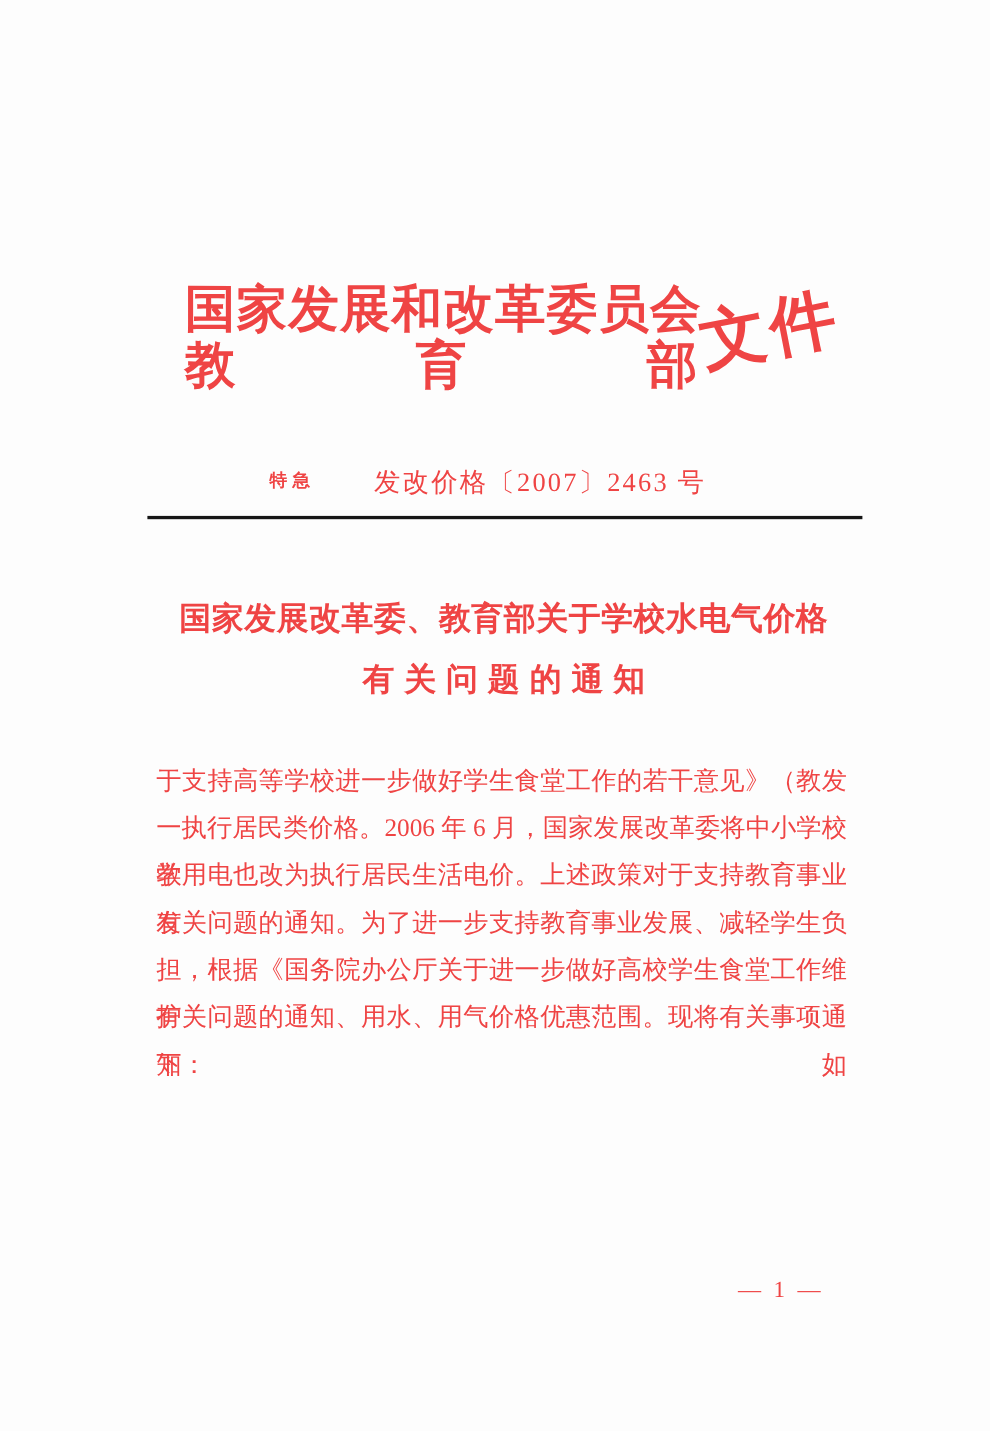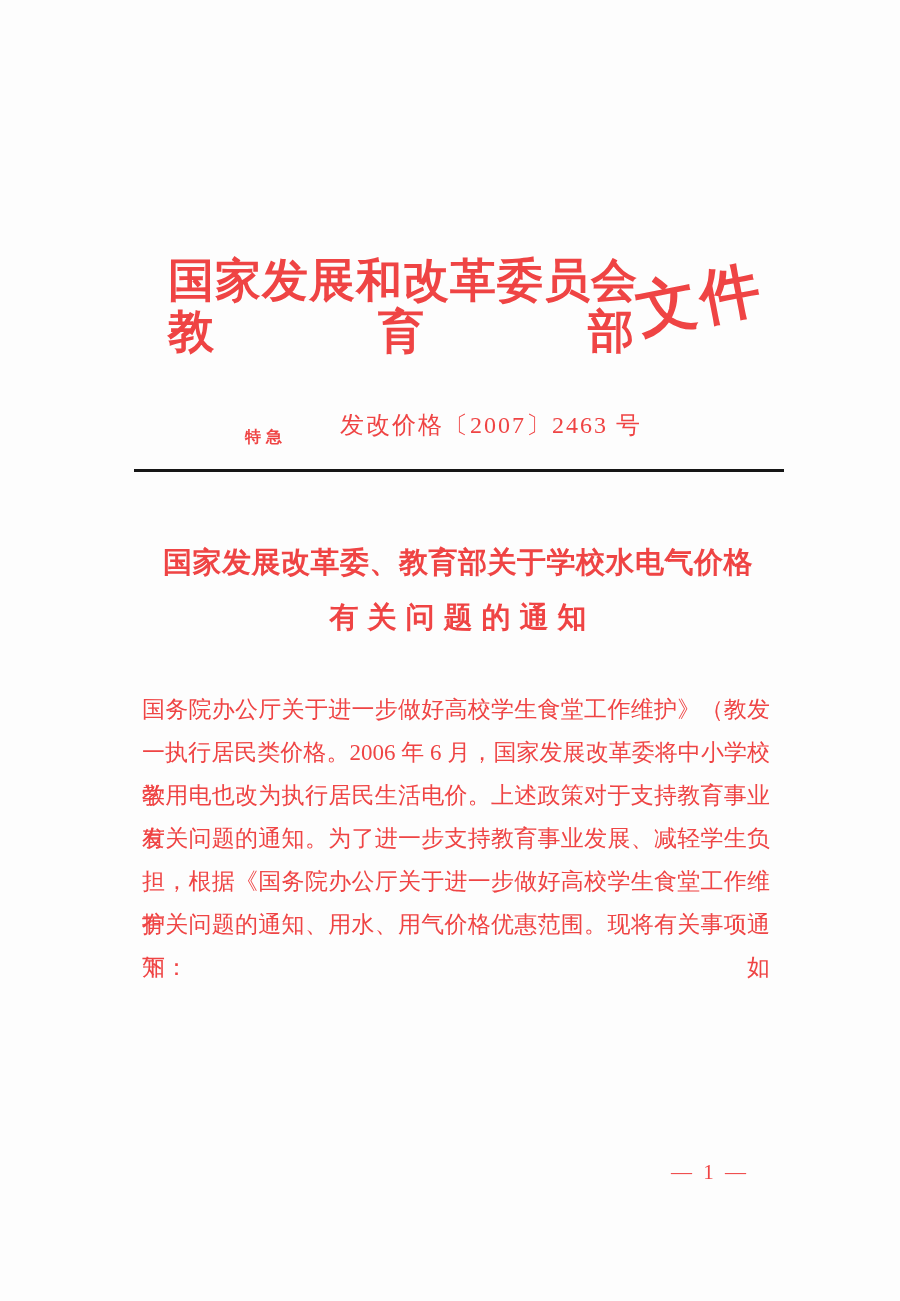--- a/index.html
+++ b/index.html
@@ -28,21 +28,21 @@
     font-size:60px; font-weight:bold; letter-spacing:4px;
     transform:rotate(-11deg); transform-origin:40% 60%;
     white-space:nowrap;
   }
   
   .urgency {
     position:absolute; left:245px; top:427px;
     font-size:16px; font-weight:bold; letter-spacing:5px;
   }
   .docnum {
-    position:absolute; left:340px; top:409px;
+    position:absolute; left:340px; top:422px;
     font-size:24px; letter-spacing:2px; white-space:nowrap;
   }
   .rule {
     position:absolute; left:134px; top:469px;
     width:650px; height:3px; background:#161616;
   }
   
   .title-l1 {
     position:absolute; left:0; top:543px; width:916px;
     text-align:center; font-size:29px; font-weight:bold;
@@ -83,21 +83,21 @@
   <div class="doctype">文件</div>
 
   <div class="urgency">特急</div>
   <div class="docnum">发改价格〔2007〕2463 号</div>
   <div class="rule"></div>
 
   <div class="title-l1">国家发展改革委、教育部关于学校水电气价格</div>
   <div class="title-l2">有关问题的通知</div>
 
   <div class="doc-body">
-    <div class="bline j">国务院办公厅关于进一步做好高校学生食堂工作维护》（教发</div>
+    <div class="bline j">于支持高等学校进一步做好学生食堂工作的若干意见》（教发</div>
     <div class="bline j">一执行居民类价格。2006 年 6 月，国家发展改革委将中小学校教</div>
     <div class="bline j">学用电也改为执行居民生活电价。上述政策对于支持教育事业发</div>
     <div class="bline j">有关问题的通知。为了进一步支持教育事业发展、减轻学生负</div>
     <div class="bline j">担，根据《国务院办公厅关于进一步做好高校学生食堂工作维护</div>
     <div class="bline j">有关问题的通知、用水、用气价格优惠范围。现将有关事项通知如</div>
     <div class="bline">下：</div>
   </div>
 
   <div class="pageno">— 1 —</div>
 

